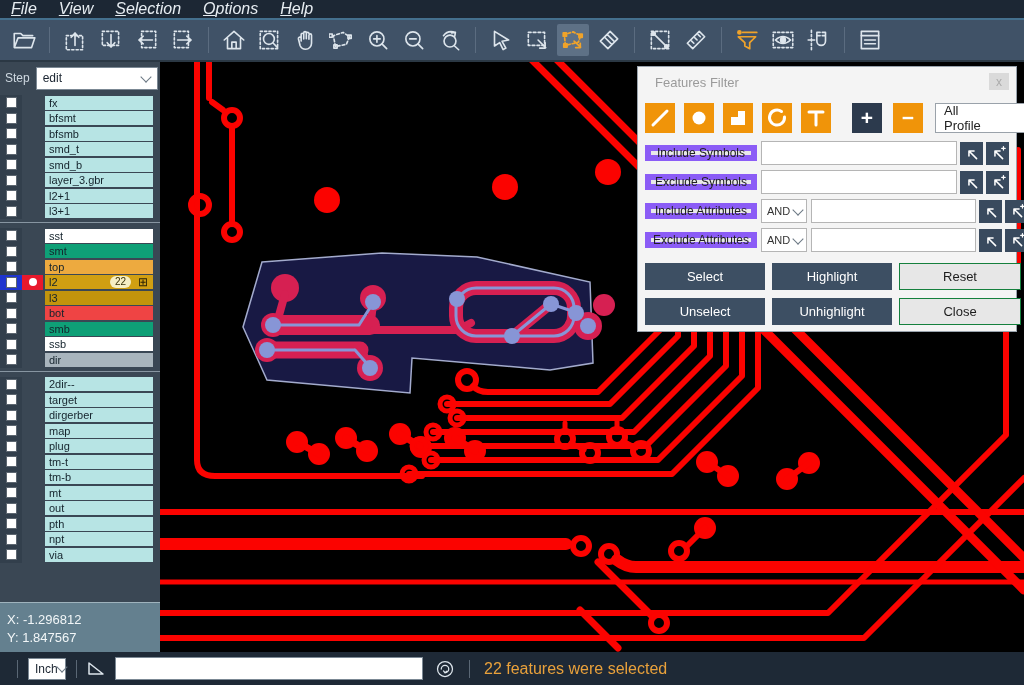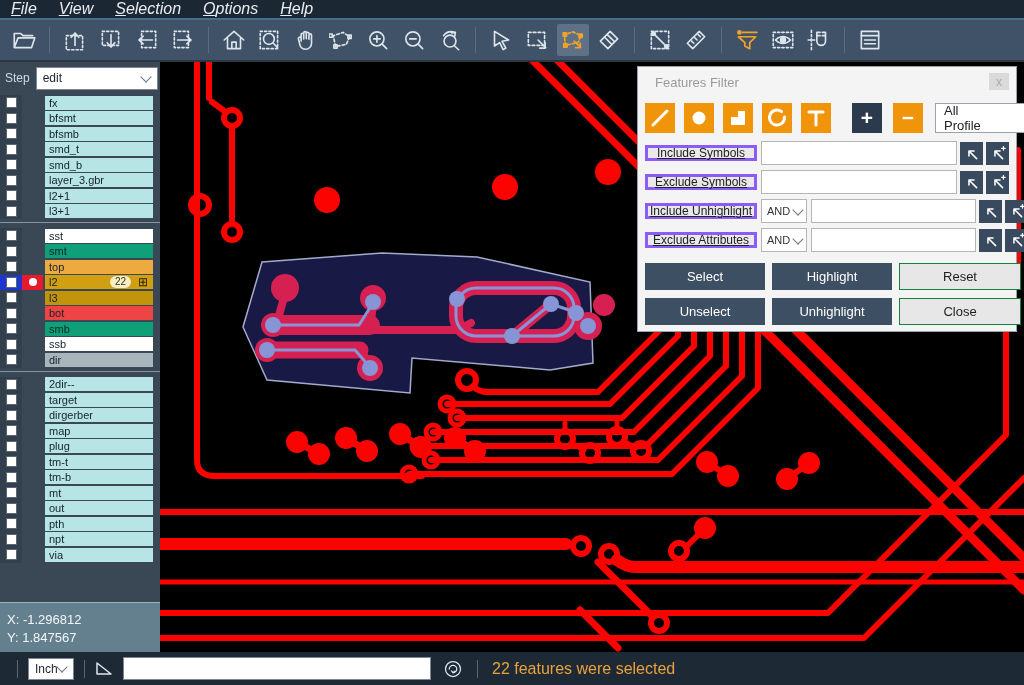--- a/index.html
+++ b/index.html
@@ -68,42 +68,42 @@
   .pm-btn{width:30px;height:30px;flex:none;display:flex;align-items:center;justify-content:center;
           color:#fff;font-size:21px;font-weight:bold;line-height:28px;}
   .plus{background:#2c3a4d;margin-left:12px;}
   .minus{background:#f09409;margin-left:11px;}
   .profile-select{margin-left:12px;width:92px;height:30px;background:#fff;border:1px solid #9aa2aa;
                   box-sizing:border-box;display:flex;align-items:center;justify-content:space-between;
                   padding-left:8px;gap:48px;}
   .profile-select .val{font-size:13px;color:#222;}
   .dlg-rows{padding:8px 7px 0 7px;}
   .f-row{display:flex;align-items:center;margin-bottom:5px;height:24px;}
-  .f-label{height:16px;background:#e9e9e9;border:3px solid #8b5cf6;box-sizing:border-box;
+  .f-label{height:16px;background:#e9e9e9;border:6px solid #8b5cf6;box-sizing:border-box;
            font-size:12px;color:#222;display:flex;align-items:center;justify-content:center;
-           flex:none;width:112px;text-decoration:underline;}
+           flex:none;width:112px;}
   .and-select{width:46px;height:24px;background:#fff;border:1px solid #b5b5b5;box-sizing:border-box;
               margin-left:4px;display:flex;align-items:center;justify-content:space-between;
               padding-left:5px;font-size:11px;color:#333;flex:none;}
   .and-select .chev{margin-right:4px;}
   .f-input{flex:1;height:24px;background:#fff;border:1px solid #b5b5b5;box-sizing:border-box;
            margin-left:4px;font-size:12px;padding:0 4px;outline:none;}
   .sq-btn{width:23px;height:23px;background:#394a5e;margin-left:3px;flex:none;
           display:flex;align-items:center;justify-content:center;}
   .dlg-actions{display:grid;grid-template-columns:120px 120px 122px;grid-auto-rows:27px;
                gap:8px 7px;padding:6px 7px 0 7px;}
   .act-btn{font-size:13px;display:flex;align-items:center;justify-content:center;}
   .act-dark{background:#3d4f63;color:#fff;}
   .act-light{background:#e7e7e7;border:1px solid #15803d;box-sizing:border-box;color:#1d1d1d;}
 
   
   .statusbar{position:absolute;left:0;top:652px;width:1024px;height:33px;background:#1e2936;
              display:flex;align-items:center;}
   .vsep{width:1px;height:18px;background:#5a6775;flex:none;}
-  .unit-select{width:46px;height:22px;background:#fff;border:1px solid #7b8894;box-sizing:border-box;
+  .unit-select{width:38px;height:22px;background:#fff;border:1px solid #7b8894;box-sizing:border-box;
                display:flex;align-items:center;justify-content:space-between;padding-left:6px;
                margin:0 10px;flex:none;}
   .unit-select .val{font-size:12px;color:#1a2430;}
   .corner-icon{margin:0 10px;flex:none;display:flex;}
   .status-input{width:308px;height:23px;background:#fff;border:1px solid #7b8894;box-sizing:border-box;
                 margin-right:12px;font-size:12px;padding:0 5px;outline:none;flex:none;}
   .refresh-icon{margin-right:14px;flex:none;display:flex;}
   .status-msg{color:#e9a13b;font-size:16px;margin-left:14px;}
 </style>
 </head>
@@ -667,21 +667,21 @@
             </svg>
           </div>
           <div class="sq-btn">
             <svg width="17" height="17" viewBox="0 0 20 20">
               <path d="M16,16 L7,7 M7,13 V7 H13" fill="none" stroke="#fff" stroke-width="1.8" stroke-linecap="round" stroke-linejoin="round"></path>
               <path d="M15,4 h4 M17,2 v4" stroke="#fff" stroke-width="1.5" stroke-linecap="round"></path>
             </svg>
           </div>
         </div>
         <div class="f-row">
-          <div class="f-label">Include Unhighlight</div>
+          <div class="f-label">Include Attributes</div>
           <div class="and-select">
             <span>AND</span>
             <span class="chev"></span>
           </div>
           <input class="f-input" style="">
           <div class="sq-btn">
             <svg width="17" height="17" viewBox="0 0 20 20">
               <path d="M16,16 L7,7 M7,13 V7 H13" fill="none" stroke="#fff" stroke-width="1.8" stroke-linecap="round" stroke-linejoin="round"></path>
             </svg>
           </div>

